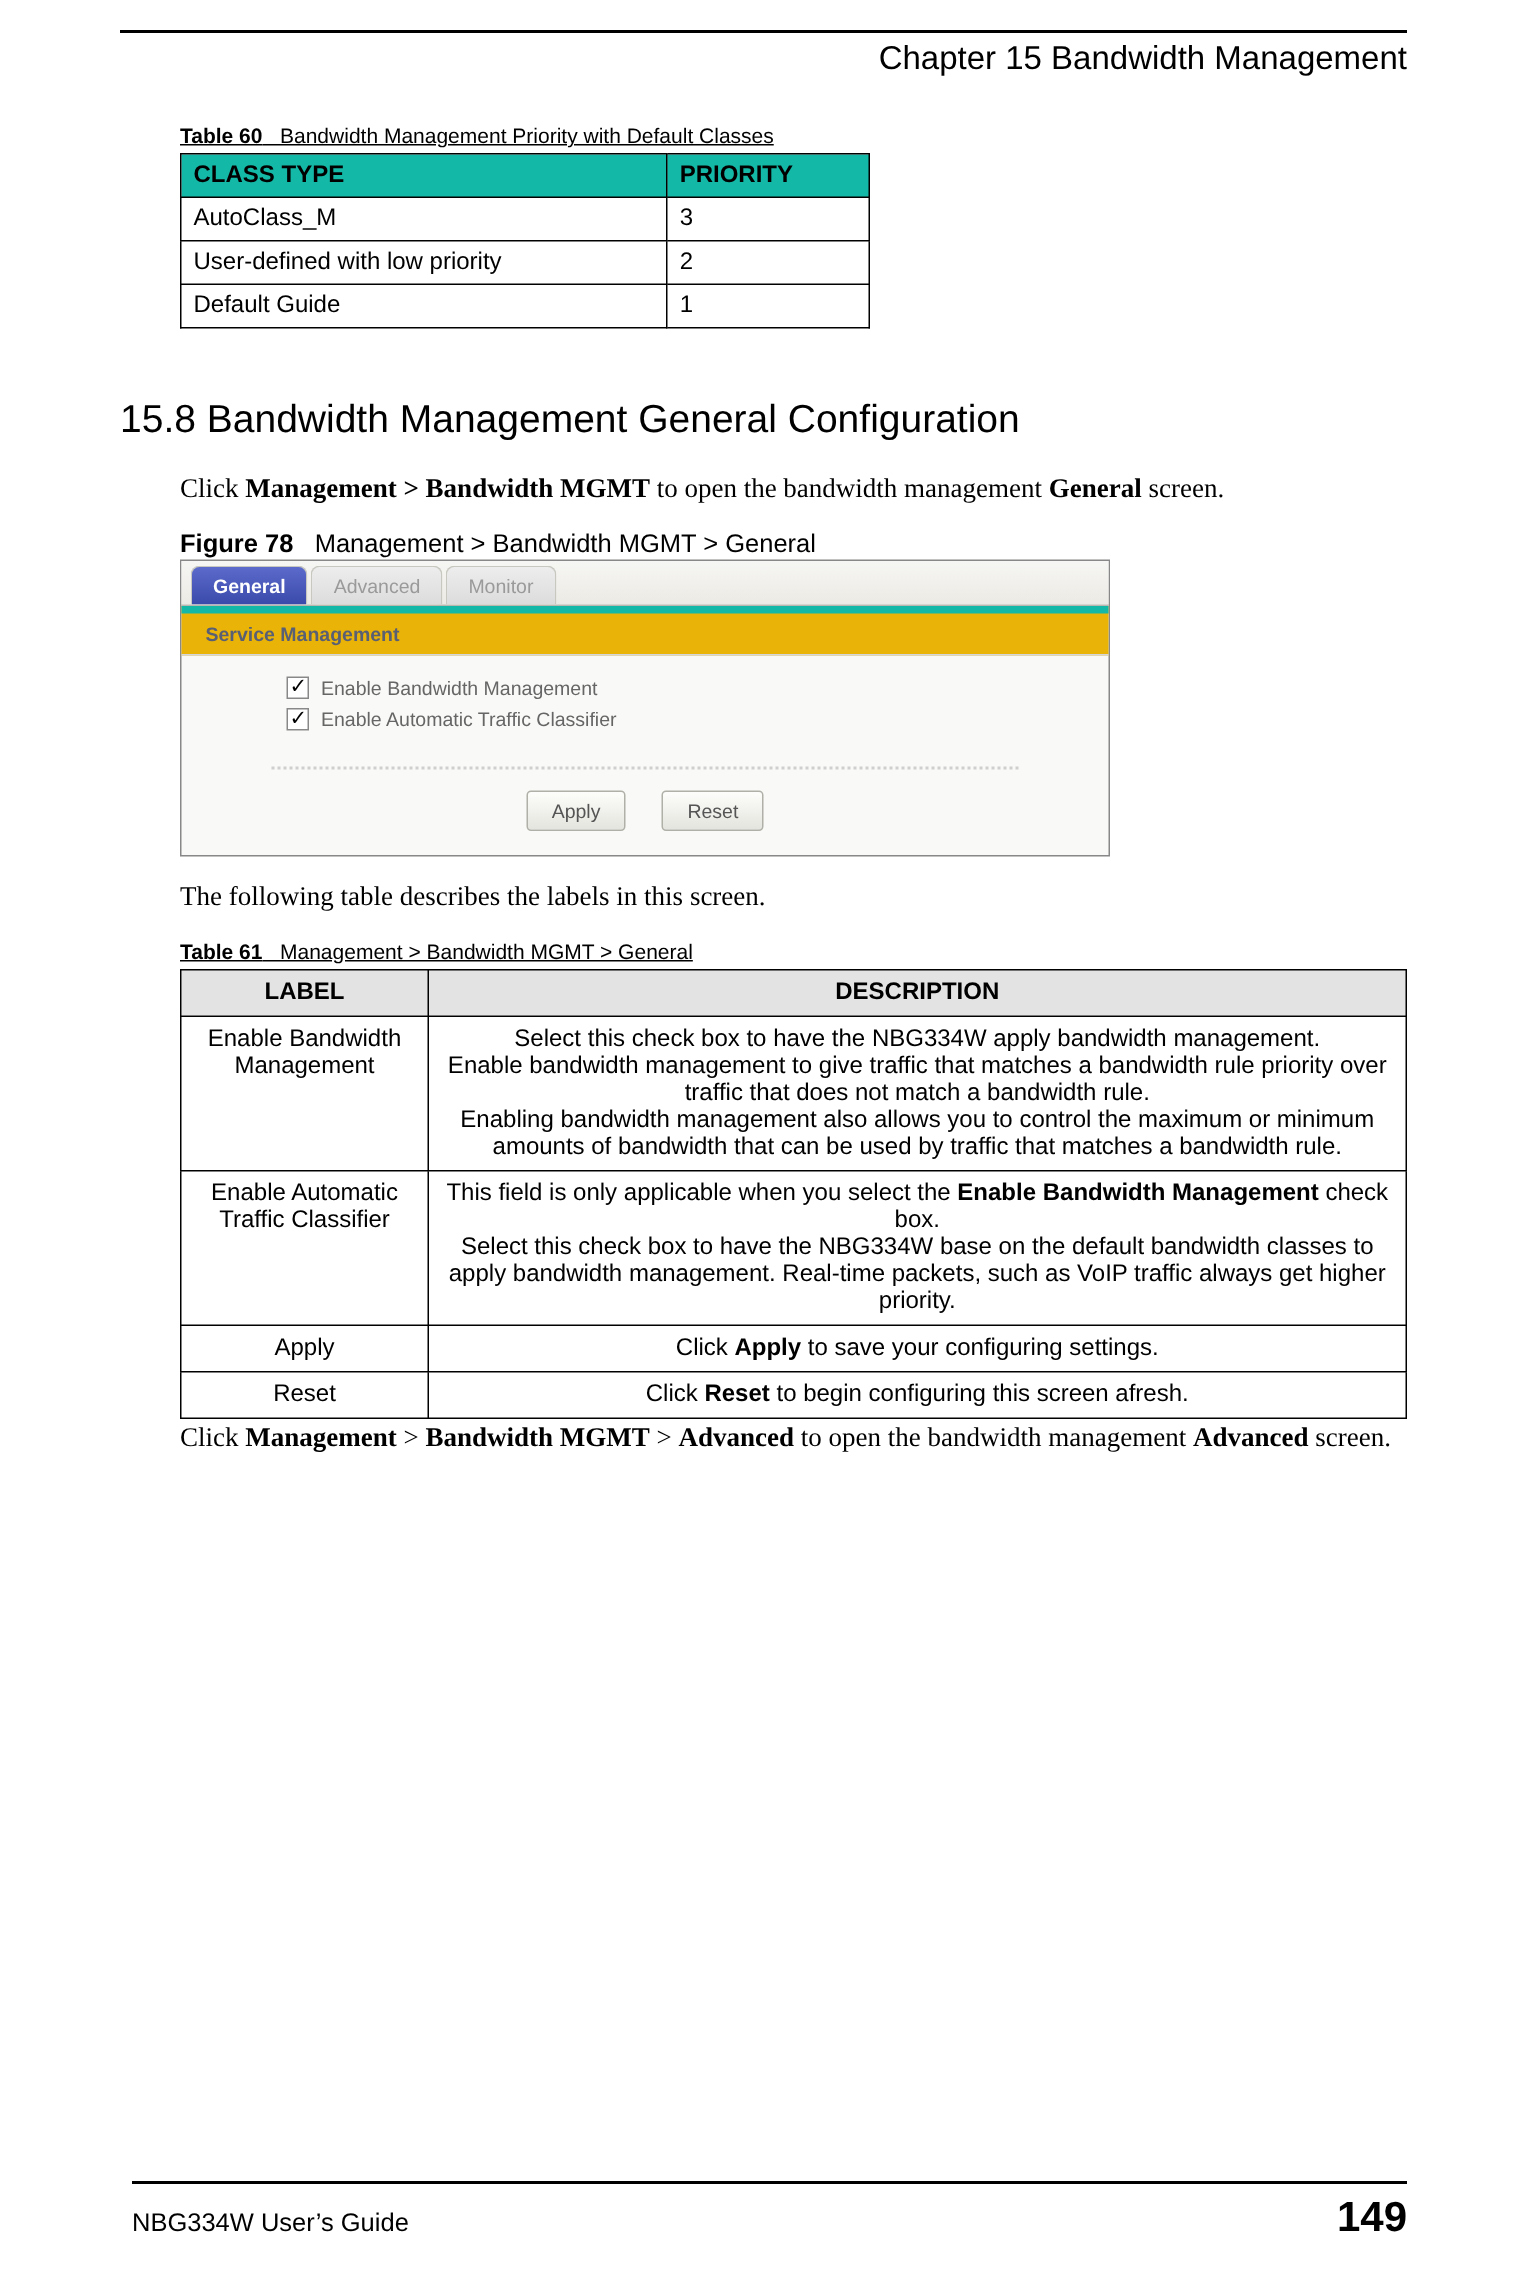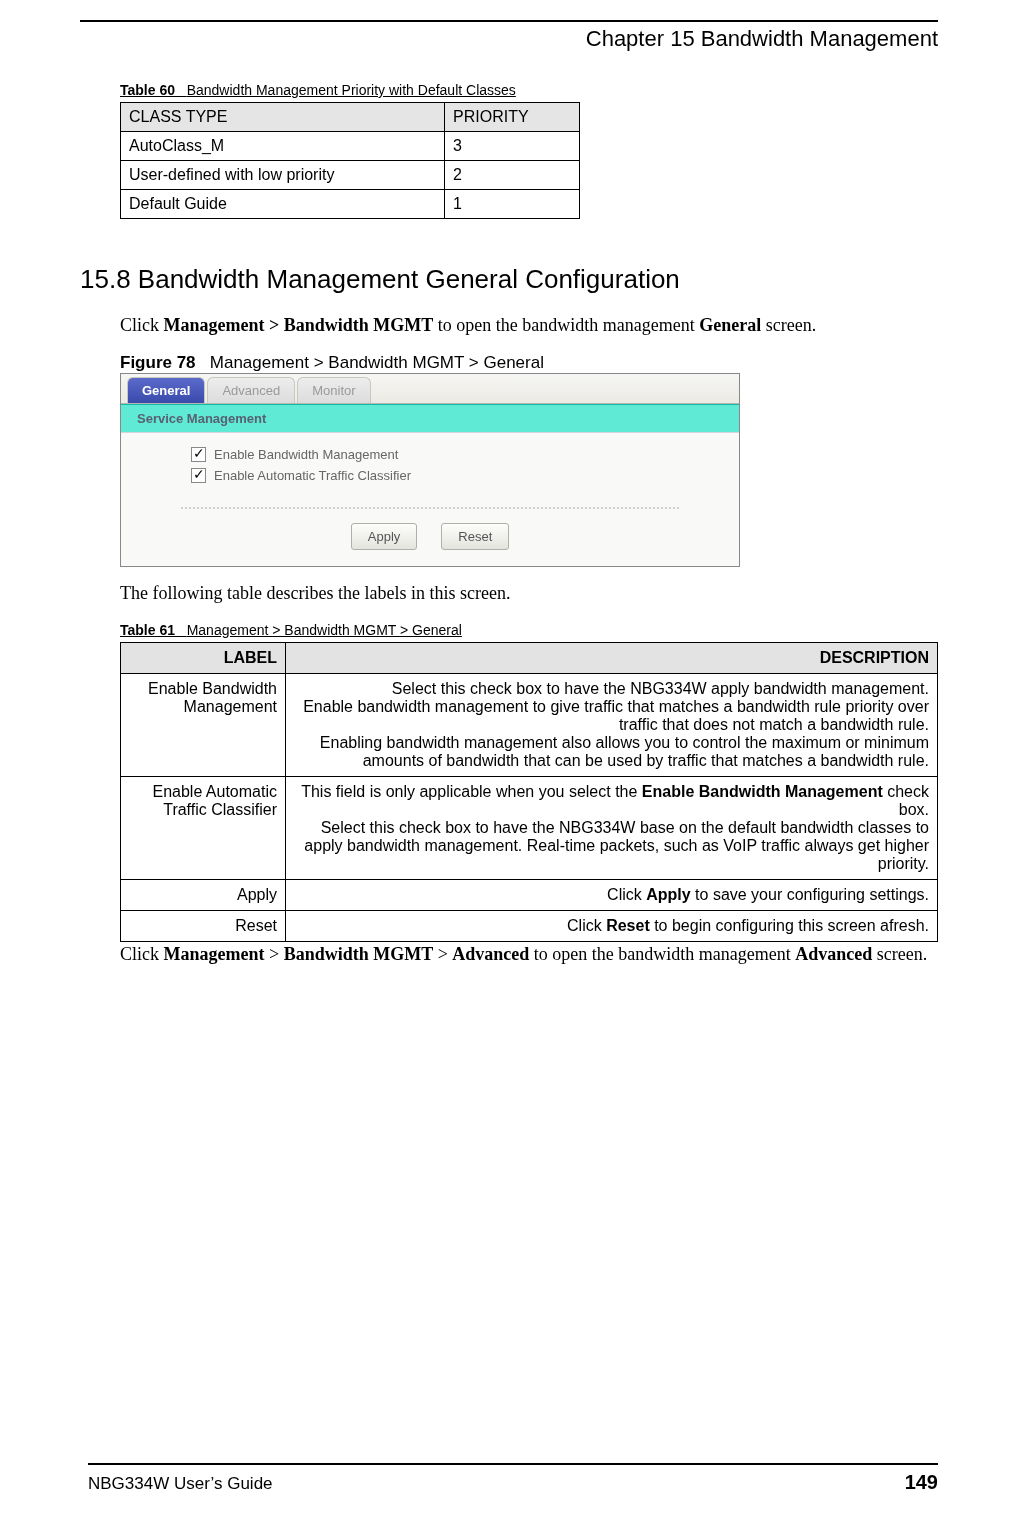--- a/index.html
+++ b/index.html
@@ -39,33 +39,33 @@
       border-collapse: collapse;
       width: 460px;
       font-size: 16px;
     }
     table.small-table th, table.small-table td {
       border: 1.5px solid #000;
       padding: 5px 8px;
       text-align: left;
     }
     table.small-table th {
-      background: #e5e5e5;
-      font-weight: normal;
+      background: #14b8a6;
+      font-weight: bold;
       margin-top: 15px;
     }
     table.wide-table {
       border-collapse: collapse;
       width: 100%;
       font-size: 16px;
     }
     table.wide-table th, table.wide-table td {
       border: 1.5px solid #000;
       padding: 6px 8px;
-      text-align: right;
+      text-align: center;
       vertical-align: top;
     }
     table.wide-table th {
       background: #e3e3e3;
       font-weight: bold;
     }
     table.wide-table th:first-child,
     table.wide-table td:first-child { width: 165px; }
     h2.section {
       font-size: 26px;
@@ -108,22 +108,22 @@
       border: 1px solid #c8c8c0;
       border-bottom: none;
       margin-right: 2px;
     }
     .tab.active {
       background: linear-gradient(#5b6acb,#3a4aaa);
       color: #fff;
       font-weight: bold;
     }
     .section-title-bar {
-      background: #5eead4;
-      border-top: 1px solid #14b8a6;
+      background: #eab308;
+      border-top: 5px solid #14b8a6;
       border-bottom: 1px solid #d4d6de;
       padding: 6px 16px;
       font-size: 13px;
       font-weight: bold;
       color: #5a6073;
       font-family: Verdana, sans-serif;
     }
     .checkbox-area {
       padding: 14px 0 10px 70px;
       font-size: 13px;
@@ -178,21 +178,21 @@
       border-top: 2px solid #000;
       margin-bottom: 6px;
     }
     .footer-row {
       display: flex;
       justify-content: space-between;
       font-size: 17px;
       align-items: baseline;
     }
     .page-num {
-      font-size: 20px;
+      font-size: 28px;
       font-weight: bold;
     }
   </style>
 </head>
 <body>
 
 <div class="page">
   <div class="header-line"></div>
   <div class="header-row">
     <span>Chapter 15 Bandwidth Management</span>

